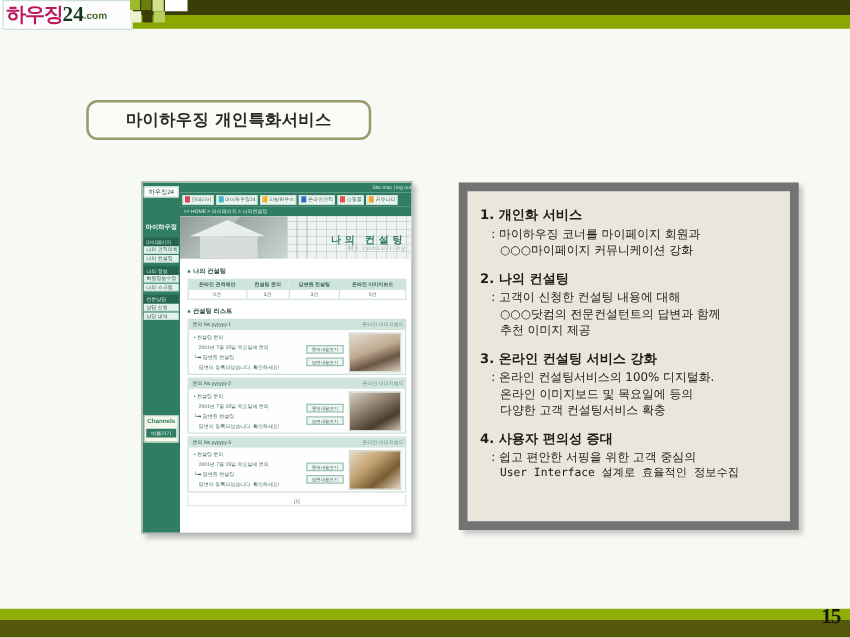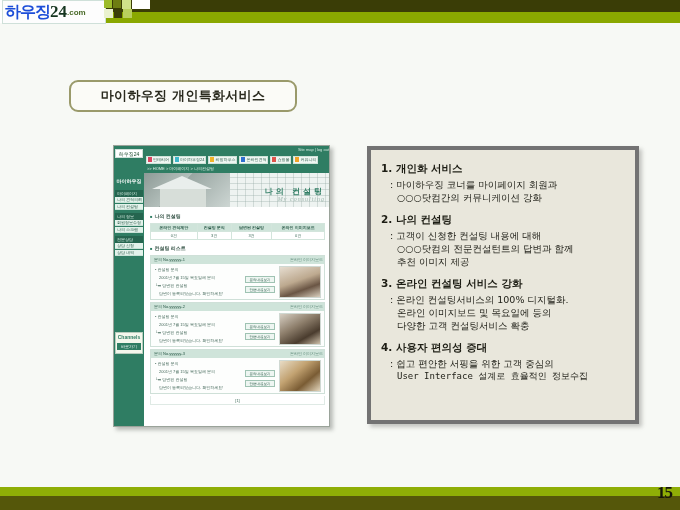--- a/index.html
+++ b/index.html
@@ -38,21 +38,21 @@
   .logo {
     position: absolute; left: 2px; top: 0px;
     width: 104px; height: 24px;
     background: #fdfdfd;
     border: 1px solid #cfe0d9;
     display: flex; align-items: center;
   }
   .logo-text {
     font-family: "DejaVu Sans", sans-serif;
     font-size: 16px; font-weight: 700;
-    color: #1d4ed8;
+    color: #be185d;
     letter-spacing: -1px;
     padding-left: 2px;
     white-space: nowrap;
   }
   .logo-24 {
     font-family: "Liberation Serif", serif;
     font-size: 17px; font-weight: 700; color: #15351f;
   }
   .logo-com {
     font-size: 8px; font-weight: 700; color: #4b6b2a;
@@ -248,21 +248,21 @@
     position: absolute; left: 6px; width: 175px; height: 9px;
     text-align: center; font-size: 4px; color: #3c6a58; line-height: 9px;
     border: 1px solid #dfeae5; border-top: none; background: #fff;
   }
 
   
   .panel {
     position: absolute; left: 367px; top: 146px;
     width: 272px; height: 278px;
     background: #e9e7dc;
-    border: 4px solid #737373;
+    border: 7px solid #737373;
     box-shadow: 3px 3px 4px rgba(100,100,95,0.35);
   }
   .items { padding: 12px 8px 0 10px; }
   .item { margin-bottom: 9px; }
   .item-head {
     font-family: "DejaVu Sans", sans-serif;
     font-size: 10.5px; font-weight: 700; color: #1d1d14;
     margin-bottom: 2px; white-space: nowrap;
   }
   .item-line {
@@ -457,21 +457,21 @@
 
   <div class="panel">
     <div class="items">
 
       <div class="item">
         <div class="item-head">
           <span>1.</span>
           <span>개인화 서비스</span>
         </div>
         <div class="item-line first">: 마이하우징 코너를 마이페이지 회원과</div>
-        <div class="item-line">○○○닷컴간의 커뮤니케이션 강화</div>
+        <div class="item-line">○○○마이페이지 커뮤니케이션 강화</div>
       </div>
 
       <div class="item">
         <div class="item-head">
           <span>2.</span>
           <span>나의 컨설팅</span>
         </div>
         <div class="item-line first">: 고객이 신청한 컨설팅 내용에 대해</div>
         <div class="item-line">○○○닷컴의 전문컨설턴트의 답변과 함께</div>
         <div class="item-line">추천 이미지 제공</div>

